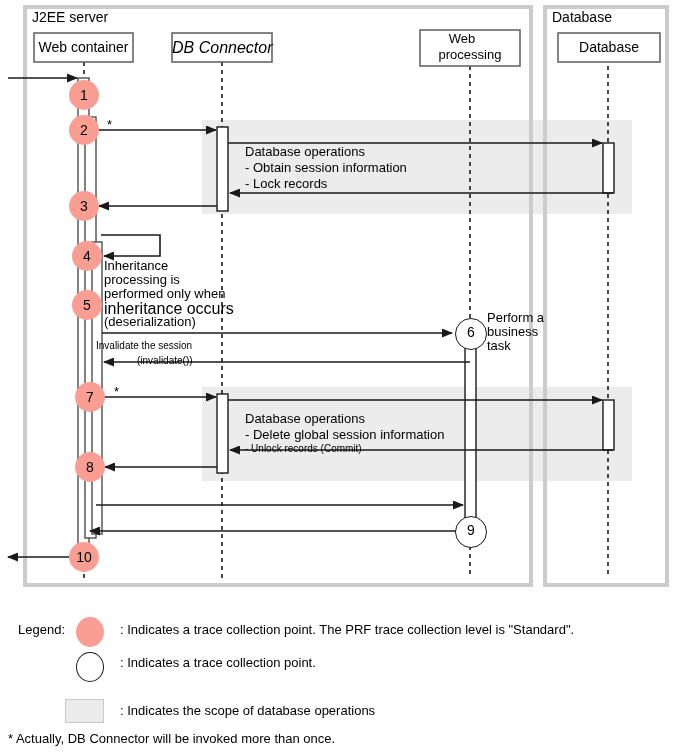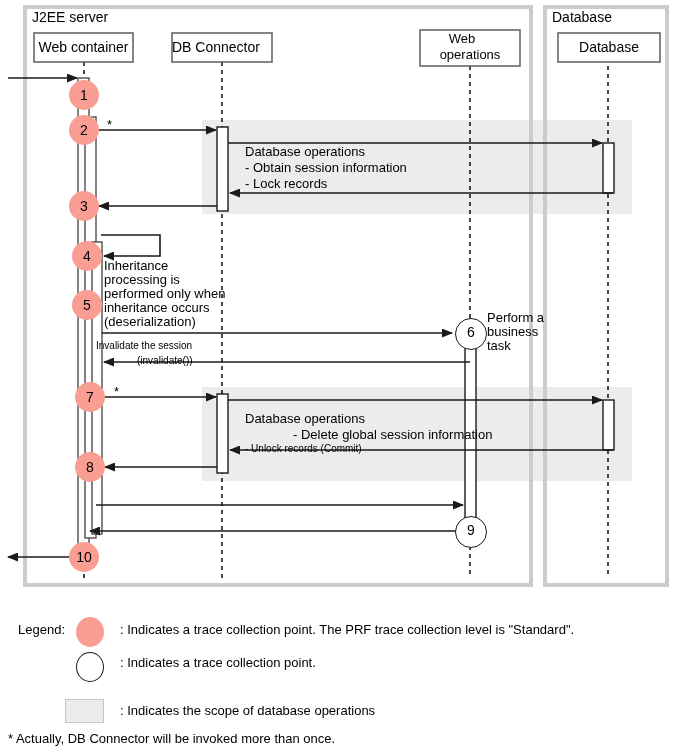--- a/index.html
+++ b/index.html
@@ -209,48 +209,48 @@
 
     <g>
       <line x1="78" y1="557" x2="8" y2="557" stroke="#1a1a1a" stroke-width="1.6" marker-end="url(#arrH)"></line>
     </g>
   </svg>
 
   <div class="ov" style="left:32px; top:9px; font-size:14px;">J2EE server</div>
   <div class="ov" style="left:552px; top:9px; font-size:14px;">Database</div>
 
   <div class="ov lbl-box" style="left:34px; top:39px; width:99px; font-size:14px;">Web container</div>
-  <div class="ov lbl-box" style="left:172px; top:39px; width:87px; font-size:14px;">DB Connector</div>
+  <div class="ov lbl-box" style="left:172px; top:39px; width:87px; font-size:16px;font-style:italic;">DB Connector</div>
   <div class="ov lbl-box" style="left:420px; top:31px; width:84px; font-size:13px;">Web</div>
-  <div class="ov lbl-box" style="left:420px; top:47px; width:100px; font-size:13px;">operations</div>
+  <div class="ov lbl-box" style="left:420px; top:47px; width:100px; font-size:13px;">processing</div>
   <div class="ov lbl-box" style="left:558px; top:39px; width:102px; font-size:14px;">Database</div>
 
   <div class="ov" style="left:107px; top:117px; font-size:13px;">*</div>
 
   <div class="ov" style="left:245px; top:144px; font-size:13px;">Database operations</div>
   <div class="ov" style="left:245px; top:160px; font-size:13px;">- Obtain session information</div>
   <div class="ov" style="left:245px; top:176px; font-size:13px;">- Lock records</div>
 
   <div class="ov" style="left:104px; top:258px; font-size:13px;">Inheritance</div>
   <div class="ov" style="left:104px; top:272px; font-size:13px;">processing is</div>
   <div class="ov" style="left:104px; top:286px; font-size:13px;">performed only when</div>
-  <div class="ov" style="left:104px; top:300px; font-size:13px;">inheritance occurs</div>
+  <div class="ov" style="left:104px; top:300px; font-size:16px;">inheritance occurs</div>
   <div class="ov" style="left:104px; top:314px; font-size:13px;">(deserialization)</div>
 
   <div class="ov" style="left:487px; top:310px; font-size:13px;">Perform a</div>
   <div class="ov" style="left:487px; top:324px; font-size:13px;">business</div>
   <div class="ov" style="left:487px; top:338px; font-size:13px;">task</div>
 
   <div class="ov" style="left:96px; top:340px; font-size:10px;">Invalidate the session</div>
   <div class="ov" style="left:125px; top:355px; font-size:10px;margin-left:12px;">(invalidate())</div>
 
   <div class="ov" style="left:114px; top:384px; font-size:13px;">*</div>
 
   <div class="ov" style="left:245px; top:411px; font-size:13px;">Database operations</div>
-  <div class="ov" style="left:245px; top:427px; font-size:13px;margin-left:48px;">- Delete global session information</div>
+  <div class="ov" style="left:245px; top:427px; font-size:13px;">- Delete global session information</div>
   <div class="ov" style="left:245px; top:443px; font-size:10px;">- Unlock records (Commit)</div>
 
   <div class="num num-filled" style="left:69px; top:80px;">1</div>
   <div class="num num-filled" style="left:69px; top:115px;">2</div>
   <div class="num num-filled" style="left:69px; top:191px;">3</div>
   <div class="num num-filled" style="left:72px; top:241px;">4</div>
   <div class="num num-filled" style="left:72px; top:290px;">5</div>
   <div class="num num-open" style="left:455px; top:318px;">6</div>
   <div class="num num-filled" style="left:75px; top:382px;">7</div>
   <div class="num num-filled" style="left:75px; top:452px;">8</div>

